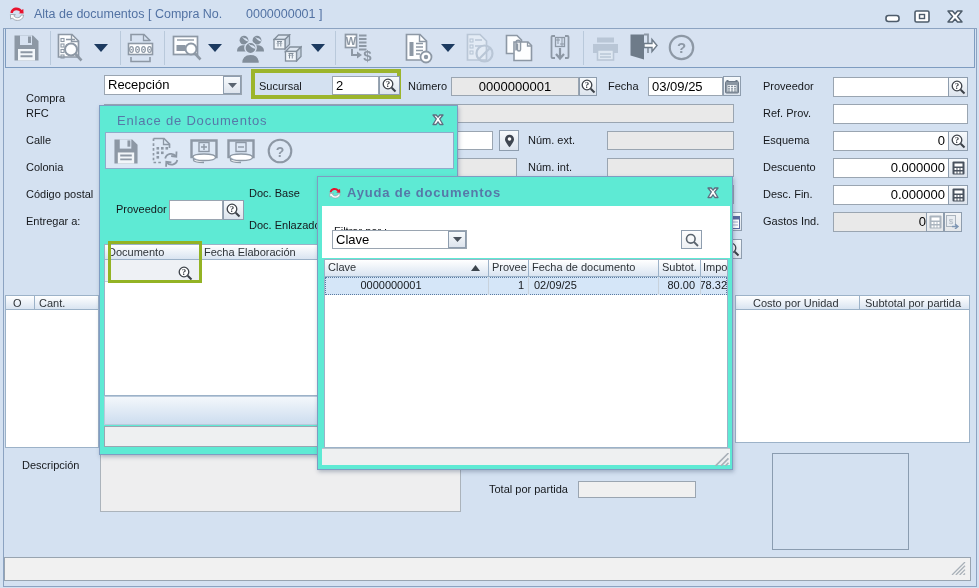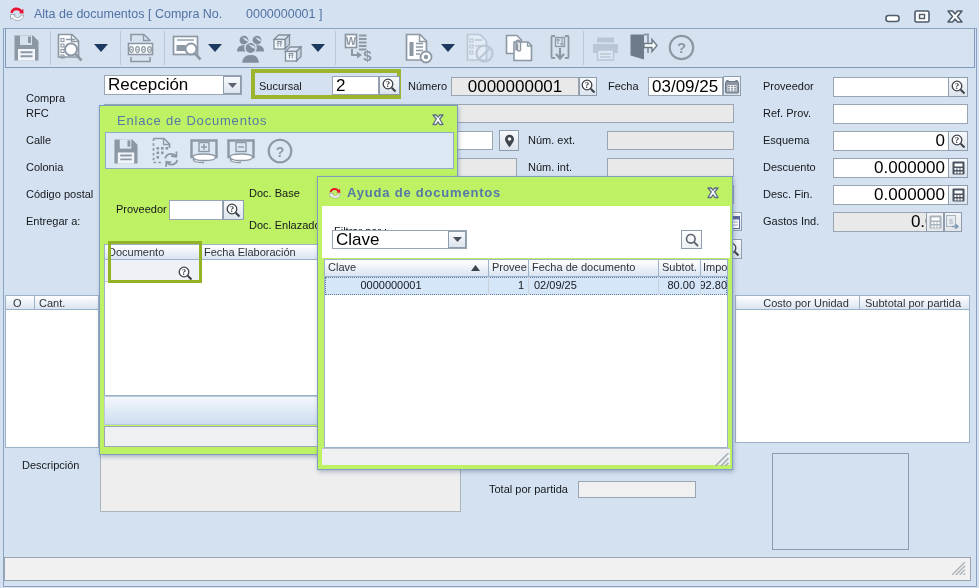--- a/index.html
+++ b/index.html
@@ -1,34 +1,34 @@
 <!DOCTYPE html>
 <html><head><meta charset="utf-8">
 <style>
 html,body{margin:0;padding:0;}
 body{width:979px;height:588px;position:relative;overflow:hidden;
   background:#d4e1f1;font-family:"Liberation Sans",sans-serif;}
 .ab{position:absolute;box-sizing:border-box;}
 .lbl{position:absolute;font-size:11px;color:#15181c;white-space:nowrap;}
 .lbs{position:absolute;font-size:11px;color:#15181c;white-space:nowrap;}
 .f{position:absolute;box-sizing:border-box;border:1px solid #9aa5b1;background:#fff;
-   font-size:17px;color:#000;line-height:17px;padding:0 3px;white-space:nowrap;overflow:hidden;}
+   font-size:13px;color:#000;line-height:17px;padding:0 3px;white-space:nowrap;overflow:hidden;}
 .ro{background:#e9e9e9;}
 .btn{position:absolute;box-sizing:border-box;border:1px solid #8e9dae;
    background:linear-gradient(#f7fafc,#dde4ed);display:flex;align-items:center;justify-content:center;}
 .btn.gray{background:linear-gradient(#f2f4f6,#e4e7ea);}
 .hdrcell{position:absolute;box-sizing:border-box;border:1px solid #9cb2c8;
    background:linear-gradient(#ffffff,#d9e4f1);font-size:11px;color:#2e3338;
    padding:1px 0 0 3px;white-space:nowrap;overflow:hidden;}
 .white{position:absolute;box-sizing:border-box;background:#fff;border:1px solid #9cb2c8;}
 .ttl{color:#5678a8;font-size:13px;letter-spacing:0.8px;position:absolute;white-space:nowrap;}
 .mttl{color:#5272a3;font-size:12.5px;position:absolute;white-space:nowrap;}
 .sep{position:absolute;width:1px;background:#b9c9db;top:31px;height:34px;}
 .dlg{position:absolute;box-sizing:border-box;border:1px solid #7f9cc2;
-   background:#bef264;box-shadow:1px 2px 4px rgba(60,80,110,.35);}
+   background:#5eead4;box-shadow:1px 2px 4px rgba(60,80,110,.35);}
 .grip{position:absolute;width:15px;height:13px;}
 </style></head>
 <body>
 
 <svg class="ab" style="left:7px;top:4px" width="20" height="20" viewBox="0 0 20 20">
   <path d="M3.5 9 C3.5 5.5 6.5 3.6 9.5 3.6 C12 3.6 13.6 4.6 14.6 6 L16.3 4.9 L16.6 9.6 L11.6 9.3 L13.2 8.2 C12.4 7 11 6.3 9.5 6.3 C7.4 6.3 5.9 7.6 5.9 9 Z" fill="#e8132e"></path>
   <path d="M16.5 11 C16.5 14.5 13.5 16.4 10.5 16.4 C8 16.4 6.4 15.4 5.4 14 L3.7 15.1 L3.4 10.4 L8.4 10.7 L6.8 11.8 C7.6 13 9 13.7 10.5 13.7 C12.6 13.7 14.1 12.4 14.1 11 Z" fill="#fdfdfd" stroke="#9aa2ab" stroke-width="0.9"></path>
 </svg>
 <div class="mttl" style="left:34px;top:7px;">Alta de documentos [ Compra No.</div>
 <div class="mttl" style="left:246px;top:7px;">0000000001 ]</div>
@@ -340,21 +340,21 @@
       <circle cx="6" cy="6" r="4.8" fill="#fff" stroke="#3c4148" stroke-width="1.3"></circle>
       <text x="6" y="9.2" font-size="9" font-weight="bold" text-anchor="middle" fill="#3c4148" font-family="Liberation Serif">?</text>
       <path d="M9.7 9.7 L13.5 13.5" stroke="#3c4148" stroke-width="2"></path>
     </svg>
   </div>
 
 <div class="white" style="left:5px;top:309px;width:94px;height:139px;border-top:none;"></div>
 <div class="hdrcell" style="left:5px;top:295px;width:30px;height:15px;padding-left:7px;">O</div>
 <div class="hdrcell" style="left:34px;top:295px;width:65px;height:15px;padding-left:4px;">Cant.</div>
 <div class="white" style="left:735px;top:309px;width:235px;height:134px;border-top:none;"></div>
-<div class="hdrcell" style="left:735px;top:295px;width:125px;height:15px;padding-left:17px;text-align:center;">Costo por Unidad</div>
+<div class="hdrcell" style="left:735px;top:295px;width:125px;height:15px;padding-left:17px;">Costo por Unidad</div>
 <div class="hdrcell" style="left:859px;top:295px;width:111px;height:15px;padding-left:5px;">Subtotal por partida</div>
 
 <div class="lbs" style="left:22px;top:459px">Descripción</div>
 <div class="ab" style="left:100px;top:453px;width:361px;height:59px;background:#eeeeef;border:1px solid #abb3bb;"></div>
 <div class="lbs" style="left:489px;top:483px">Total por partida</div>
 <div class="f ro" style="left:578px;top:481px;width:118px;height:17px;background:#f0f0f0;"></div>
 <div class="ab" style="left:772px;top:453px;width:137px;height:97px;border:1px solid #8a9cb0;"></div>
 
 <div class="ab" style="left:4px;top:557px;width:967px;height:24px;background:#f1f1f1;border:1px solid #98a4b0;"></div>
 <svg class="grip" style="left:951px;top:562px" width="19" height="17" viewBox="0 0 19 17">
@@ -465,21 +465,21 @@
   <div class="hdrcell" style="left:340px;top:82px;width:43px;height:18px;">Subtot.</div>
   <div class="hdrcell" style="left:382px;top:82px;width:28px;height:18px;padding-left:2px;">Importe</div>
   <svg class="ab" style="left:153px;top:88px" width="9" height="6">
       <path d="M4.5 0 L9 6 H0 Z" fill="#3c444c"></path>
     </svg>
   <div class="ab" style="left:7px;top:100px;width:402px;height:18px;background:#d5e6f8;outline:1px dotted #5a7aa0;outline-offset:-1px;"></div>
   <div class="lbs" style="left:18px;top:102px;width:110px;text-align:center;">0000000001</div>
   <div class="lbs" style="left:174px;top:102px;width:32px;text-align:right;">1</div>
   <div class="lbs" style="left:216px;top:102px;">02/09/25</div>
   <div class="lbs" style="left:335px;top:102px;width:42px;text-align:right;">80.00</div>
-  <div class="lbs" style="left:371px;top:102px;width:38px;text-align:right;">92.80</div>
+  <div class="lbs" style="left:371px;top:102px;width:38px;text-align:right;">78.32</div>
   <div class="ab" style="left:170px;top:100px;height:18px;border-left:1px solid #c8d2dc;"></div>
   <div class="ab" style="left:210px;top:100px;height:18px;border-left:1px solid #c8d2dc;"></div>
   <div class="ab" style="left:340px;top:100px;height:18px;border-left:1px solid #c8d2dc;"></div>
   <div class="ab" style="left:382px;top:100px;height:18px;border-left:1px solid #c8d2dc;"></div>
   <div class="ab" style="left:4px;top:271px;width:408px;height:17px;background:#eef0f1;border-top:1px solid #b8c2cc;"></div>
   <svg class="grip" style="left:397px;top:276px" width="13" height="12" viewBox="0 0 13 12">
     <path d="M12 0 L0 12 M12 5 L5 12 M12 9 L9 12" stroke="#a8b0b8" stroke-width="1.5"></path>
   </svg>
 </div>
 

